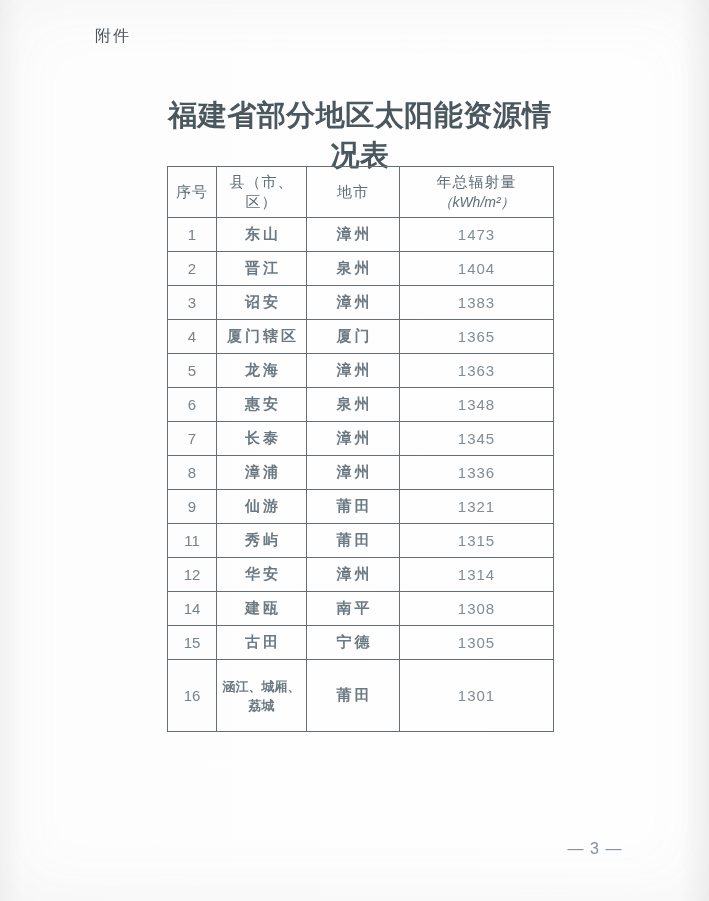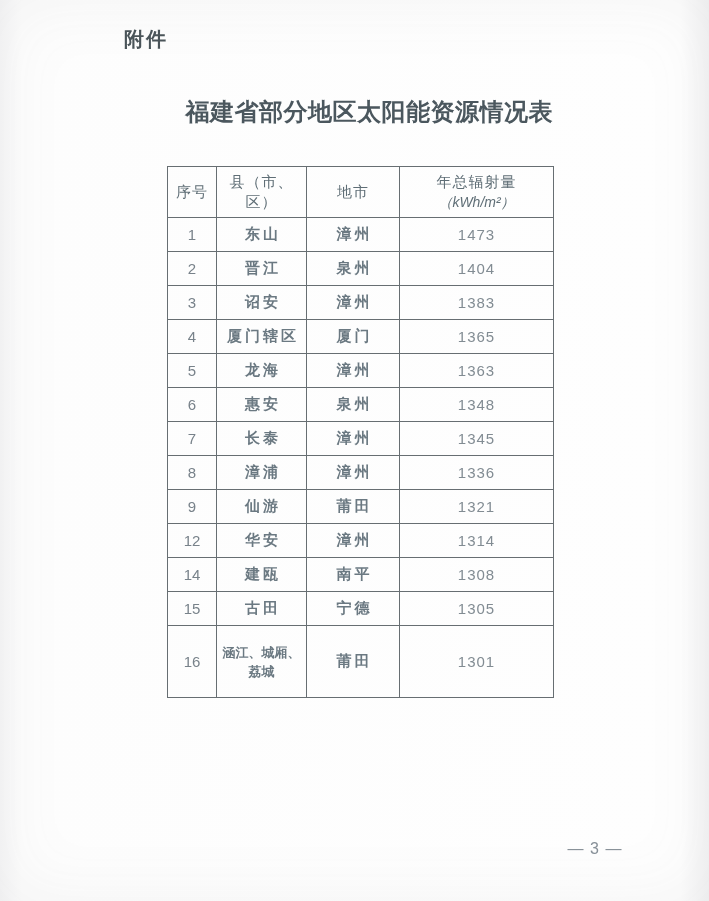--- a/index.html
+++ b/index.html
@@ -15,34 +15,33 @@
     margin: 0 auto;
     background: linear-gradient(90deg, #f6f6f7 0%, #fdfdfd 3%, #fefefe 96%, #f3f3f4 100%);
     box-shadow: inset 0 0 70px rgba(110,115,120,0.07);
     font-family: "Liberation Sans", "DejaVu Sans", sans-serif;
     overflow: hidden;
   }
   .attachment {
     position: absolute;
     left: 95px;
     top: 26px;
-    font-size: 20px;
-    font-weight: bold;
+    font-size: 16px;
+    font-weight: normal;
     color: #4a5459;
     letter-spacing: 2px;
-    margin-left: 29px;
   }
   .doc-title {
     position: absolute;
     left: 167px;
     top: 96px;
     width: 386px;
     margin: 0;
-    text-align: right;
-    font-size: 24px;
+    text-align: center;
+    font-size: 29px;
     font-weight: bold;
     color: #4b575e;
     letter-spacing: 0.5px;
   }
   table.data-table {
     position: absolute;
     left: 167px;
     top: 166px;
     width: 386px;
     border-collapse: collapse;
@@ -181,20 +180,26 @@
     <td class="cell-city">漳州</td>
     <td class="cell-radiation">1336</td>
   </tr>
         <tr>
     <td class="cell-no">9</td>
     <td class="cell-county">仙游</td>
     <td class="cell-city">莆田</td>
     <td class="cell-radiation">1321</td>
   </tr>
         <tr>
+    <td class="cell-no">11</td>
+    <td class="cell-county">秀屿</td>
+    <td class="cell-city">莆田</td>
+    <td class="cell-radiation">1315</td>
+  </tr>
+        <tr>
     <td class="cell-no">12</td>
     <td class="cell-county">华安</td>
     <td class="cell-city">漳州</td>
     <td class="cell-radiation">1314</td>
   </tr>
         <tr>
     <td class="cell-no">14</td>
     <td class="cell-county">建瓯</td>
     <td class="cell-city">南平</td>
     <td class="cell-radiation">1308</td>

